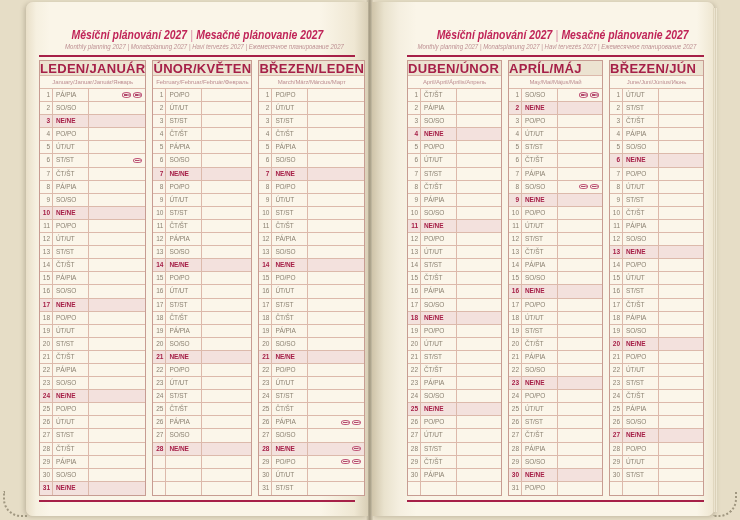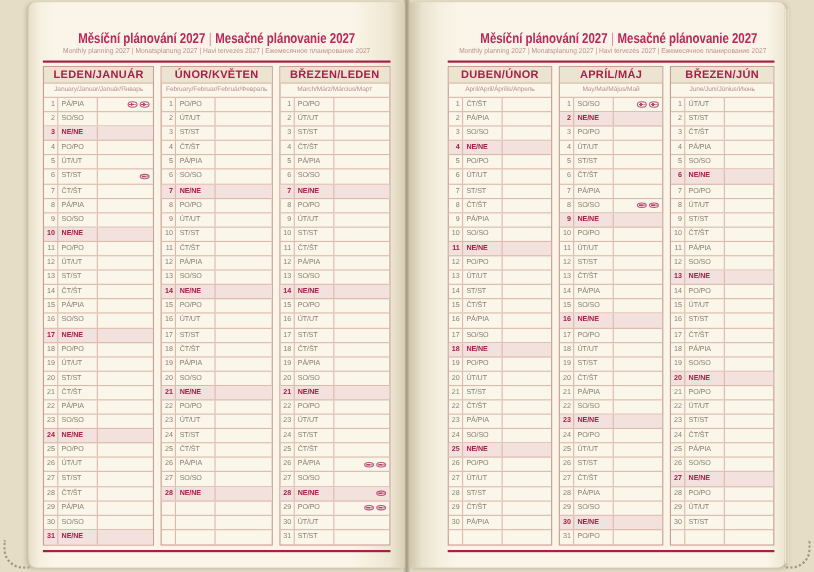--- a/index.html
+++ b/index.html
@@ -14,31 +14,31 @@
   .page.left{left:26px;border-radius:7px 0 0 7px;
     background:linear-gradient(90deg,#e9dfc8 0,#f6f0e0 3%,#faf5e8 7%,#faf5e8 86%,#efe7d3 96%,#d9cfb6 100%);
     box-shadow:-2px 1px 4px rgba(90,80,55,.25);}
   .page.right{left:372px;border-radius:0 7px 7px 0;
     background:linear-gradient(90deg,#cfc4a9 0,#e9e2cd 3.5%,#f5efe0 8%,#faf5e8 13%,#faf5e8 95%,#eee6d1 100%);
     box-shadow:2px 1px 4px rgba(90,80,55,.25);}
   .gutter{position:absolute;left:366px;top:0;width:7px;height:520px;
     background:linear-gradient(90deg,rgba(84,74,52,0) 0,rgba(84,74,52,.38) 45%,rgba(84,74,52,.45) 55%,rgba(84,74,52,.05) 100%);}
   .content-l{margin:0 13px;}
   .content-r{margin:0 10px 0 35px;}
-  .page-head{text-align:center;padding-top:25px;}
+  .page-head{text-align:right;padding-top:25px;font-style:italic;}
   .title{font-size:13px;font-weight:bold;color:var(--accent);white-space:nowrap;
     transform:scaleX(.8);transform-origin:center;line-height:15px;}
   .title .sep{font-weight:normal;color:#d98ba4;padding:0 4px;}
   .subtitle{font-size:6.5px;color:var(--langs-text);white-space:nowrap;line-height:9px;
     transform:scaleX(.93);transform-origin:center;}
   .rule{height:2px;background:var(--accent-dark);margin-top:4px;}
   .rule.bottom{margin-top:4px;}
   .months{display:flex;gap:6px;margin-top:3px;}
   .month{flex:1;border:1px solid var(--border-strong);background:#fbf6ea;}
-  .m-head{height:15px;line-height:15px;text-align:center;font-weight:bold;font-size:10px;
+  .m-head{height:15px;line-height:15px;font-weight:bold;font-size:13px;
     letter-spacing:.3px;color:var(--accent-dark);background:var(--head-bg);
     border-bottom:1px solid var(--border);white-space:nowrap;}
   .m-langs{height:13px;line-height:12px;text-align:center;font-size:6px;letter-spacing:-.1px;
     color:var(--langs-text);border-bottom:1px solid var(--border);white-space:nowrap;overflow:hidden;}
   .day-row{display:grid;grid-template-columns:13px 36px 1fr;height:13.1px;border-bottom:1px solid var(--border);}
   .day-row:last-child{border-bottom:none;}
   .day-row .num{border-right:1px solid var(--border);text-align:right;padding-right:2px;
     font-size:6.5px;line-height:12px;color:var(--day-text);}
   .day-row .dn{border-right:1px solid var(--border);padding-left:3px;font-size:6.5px;
     line-height:12px;color:var(--day-text);letter-spacing:-.1px;white-space:nowrap;}

